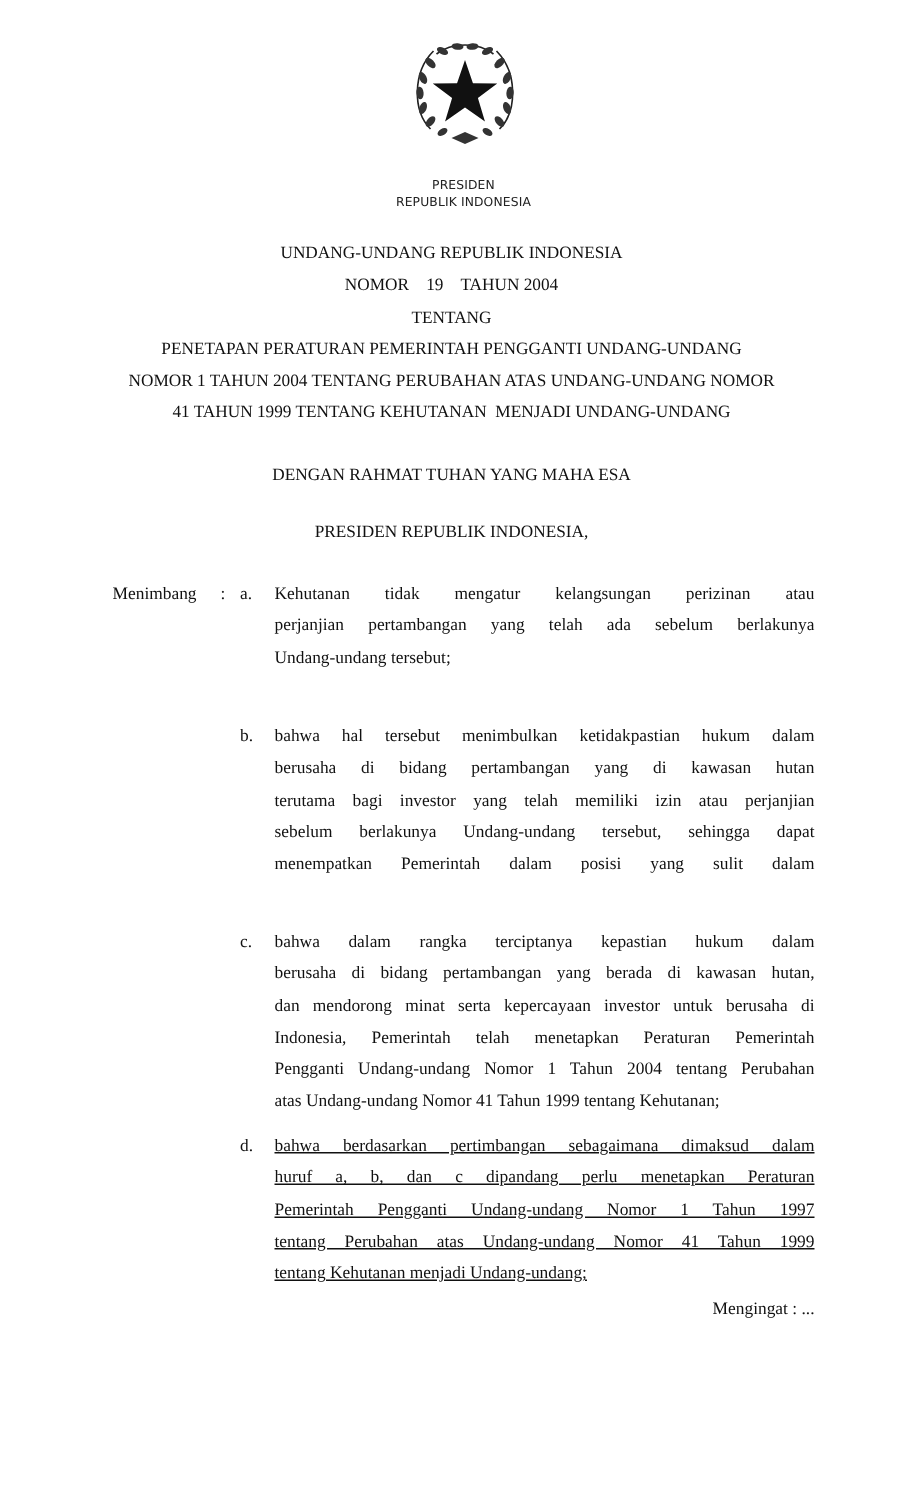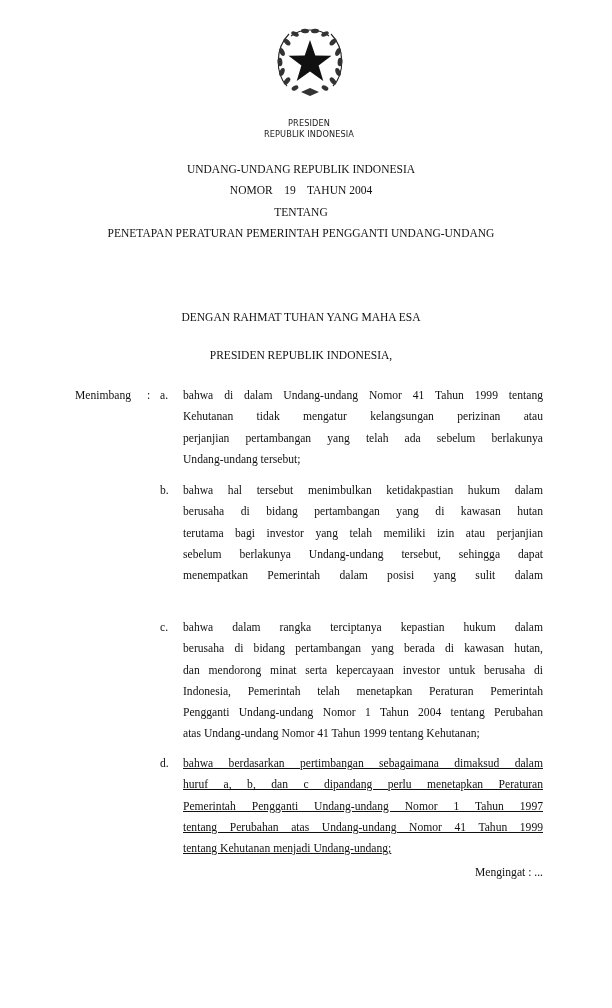--- a/index.html
+++ b/index.html
@@ -50,30 +50,31 @@
     <polygon fill="#111" points="37,18 42.3,33.5 58.5,33.7 45.6,43.4 50.3,59 37,49.6 23.7,59 28.4,43.4 15.5,33.7 31.7,33.5"></polygon>
   </svg>
 
   <div class="hdr" style="top:118px;">PRESIDEN</div>
   <div class="hdr" style="top:129px;">REPUBLIK INDONESIA</div>
 
   <div class="title" style="top:163px;">UNDANG-UNDANG REPUBLIK INDONESIA</div>
   <div class="title" style="top:184px; white-space:pre;">NOMOR    19    TAHUN 2004</div>
   <div class="title" style="top:206px;">TENTANG</div>
   <div class="title" style="top:227px;">PENETAPAN PERATURAN PEMERINTAH PENGGANTI UNDANG-UNDANG</div>
+  <div class="title" style="top:248px;">NOMOR 1 TAHUN 2004 TENTANG PERUBAHAN ATAS UNDANG-UNDANG NOMOR</div>
+  <div class="title" style="top:269px; white-space:pre;">41 TAHUN 1999 TENTANG KEHUTANAN  MENJADI UNDANG-UNDANG</div>
 
   <div class="title" style="top:311px;">DENGAN RAHMAT TUHAN YANG MAHA ESA</div>
   <div class="title" style="top:349px;">PRESIDEN REPUBLIK INDONESIA,</div>
 
   <div class="ser label" style="top:389px;">Menimbang</div>
   <div class="ser colon" style="top:389px;">:</div>
 
   <div class="ser letter" style="top:389px;">a.</div>
   <div class="ser para" style="top:385px;">
-    <span class="jl">bahwa di dalam Undang-undang Nomor 41 Tahun 1999 tentang</span>
     <span class="jl">Kehutanan tidak mengatur kelangsungan perizinan atau</span>
     <span class="jl">perjanjian pertambangan yang telah ada sebelum berlakunya</span>
     <span>Undang-undang tersebut;</span>
   </div>
 
   <div class="ser letter" style="top:484px;">b.</div>
   <div class="ser para" style="top:480px;">
     <span class="jl">bahwa hal tersebut menimbulkan ketidakpastian hukum dalam</span>
     <span class="jl">berusaha di bidang pertambangan yang di kawasan hutan</span>
     <span class="jl">terutama bagi investor yang telah memiliki izin atau perjanjian</span>

